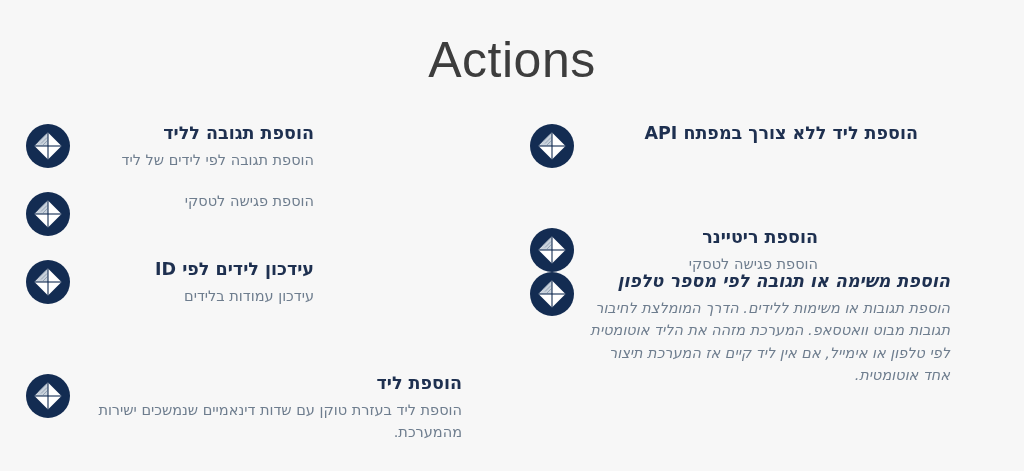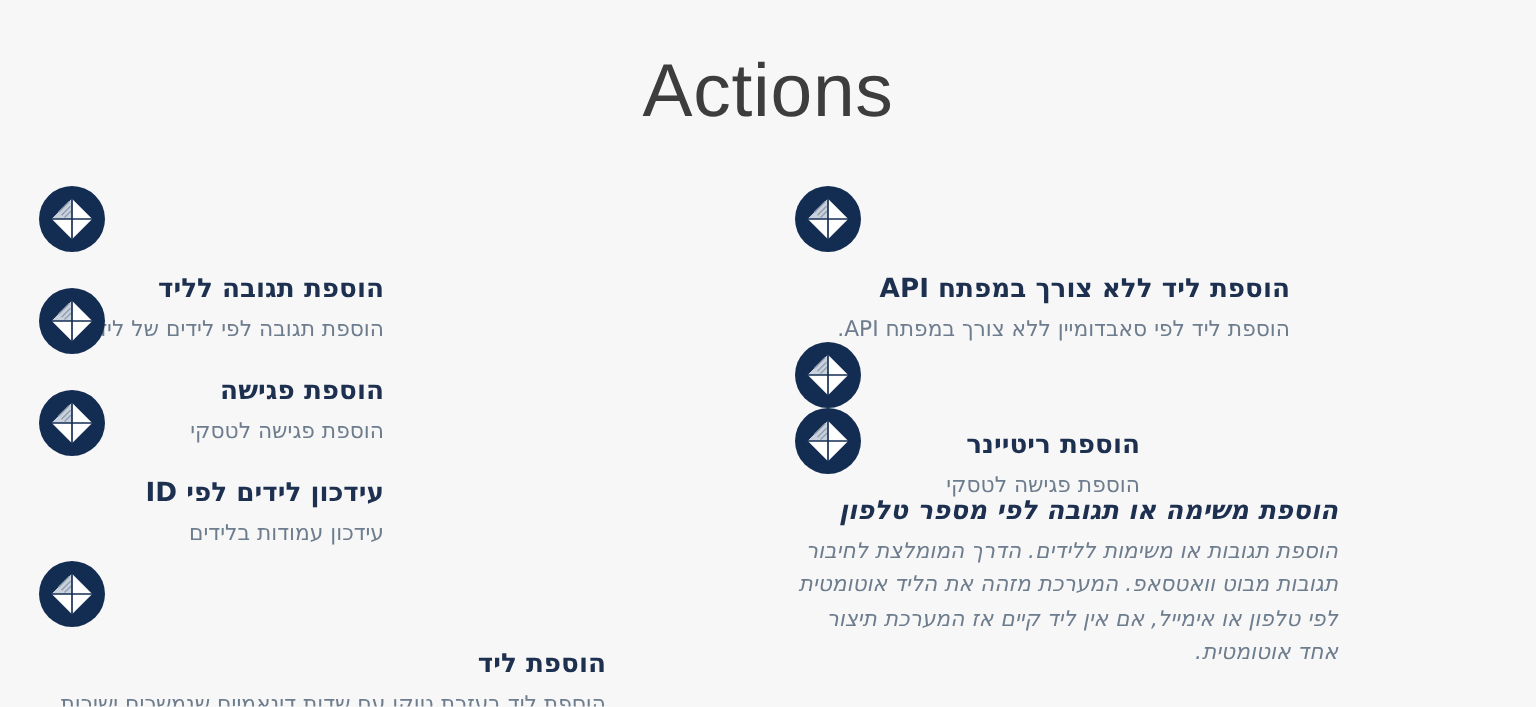--- a/index.html
+++ b/index.html
@@ -28,21 +28,21 @@
     letter-spacing: 0.5px;
     margin: 0;
     padding-top: 32px;
     line-height: 1.15;
     font-family: "Liberation Sans", "DejaVu Sans", sans-serif;
   }
   
   .feature {
     position: absolute;
     display: flex;
-    flex-direction: column;
+    flex-direction: row;
     align-items: flex-start;
     gap: 14px;
   }
   .icon-wrap {
     flex: 0 0 auto;
     width: 44px;
     height: 44px;
     position: relative;
     margin-top: 2px;
   }
@@ -130,21 +130,20 @@
           <g stroke="#8f9eb0" stroke-width="0.9">
             <line x1="13" y1="17.5" x2="20.2" y2="10.3"></line>
             <line x1="15" y1="19.5" x2="21" y2="13.5"></line>
             <line x1="17" y1="21" x2="21.4" y2="16.6"></line>
           </g>
           <line x1="22" y1="8.5" x2="22" y2="35.5" stroke="#132c52" stroke-width="1.1"></line>
           <line x1="8.5" y1="22" x2="35.5" y2="22" stroke="#132c52" stroke-width="1.1"></line>
         </svg>
       </span>
       <div class="feature-text">
-        <div class="feature-title">הוספת פגישה</div>
         <div class="feature-desc">הוספת פגישה לטסקי</div>
       </div>
     </div>
 
     <div class="feature" id="f-l2" style="position:absolute;top:258px;left:26px;">
       <span class="icon-wrap">
         <svg viewBox="0 0 44 44" xmlns="http://www.w3.org/2000/svg" aria-hidden="true">
           <circle cx="22" cy="22" r="22" fill="#132c52"></circle>
           <polygon points="22,8.5 35.5,22 22,35.5 8.5,22" fill="#ffffff"></polygon>
           <polygon points="22,8.5 22,22 8.5,22" fill="#c9d2dc"></polygon>
@@ -194,21 +193,20 @@
             <line x1="13" y1="17.5" x2="20.2" y2="10.3"></line>
             <line x1="15" y1="19.5" x2="21" y2="13.5"></line>
             <line x1="17" y1="21" x2="21.4" y2="16.6"></line>
           </g>
           <line x1="22" y1="8.5" x2="22" y2="35.5" stroke="#132c52" stroke-width="1.1"></line>
           <line x1="8.5" y1="22" x2="35.5" y2="22" stroke="#132c52" stroke-width="1.1"></line>
         </svg>
       </span>
       <div class="feature-text">
         <div class="feature-title">הוספת ליד ללא צורך במפתח API</div>
-        <div class="feature-desc">הוספת ליד לפי סאבדומיין ללא צורך במפתח API.</div>
       </div>
     </div>
 
     <div class="feature" id="f-r1" style="position:absolute;top:190px;left:530px;margin-top:36px;">
       <span class="icon-wrap">
         <svg viewBox="0 0 44 44" xmlns="http://www.w3.org/2000/svg" aria-hidden="true">
           <circle cx="22" cy="22" r="22" fill="#132c52"></circle>
           <polygon points="22,8.5 35.5,22 22,35.5 8.5,22" fill="#ffffff"></polygon>
           <polygon points="22,8.5 22,22 8.5,22" fill="#c9d2dc"></polygon>
           <g stroke="#8f9eb0" stroke-width="0.9">

